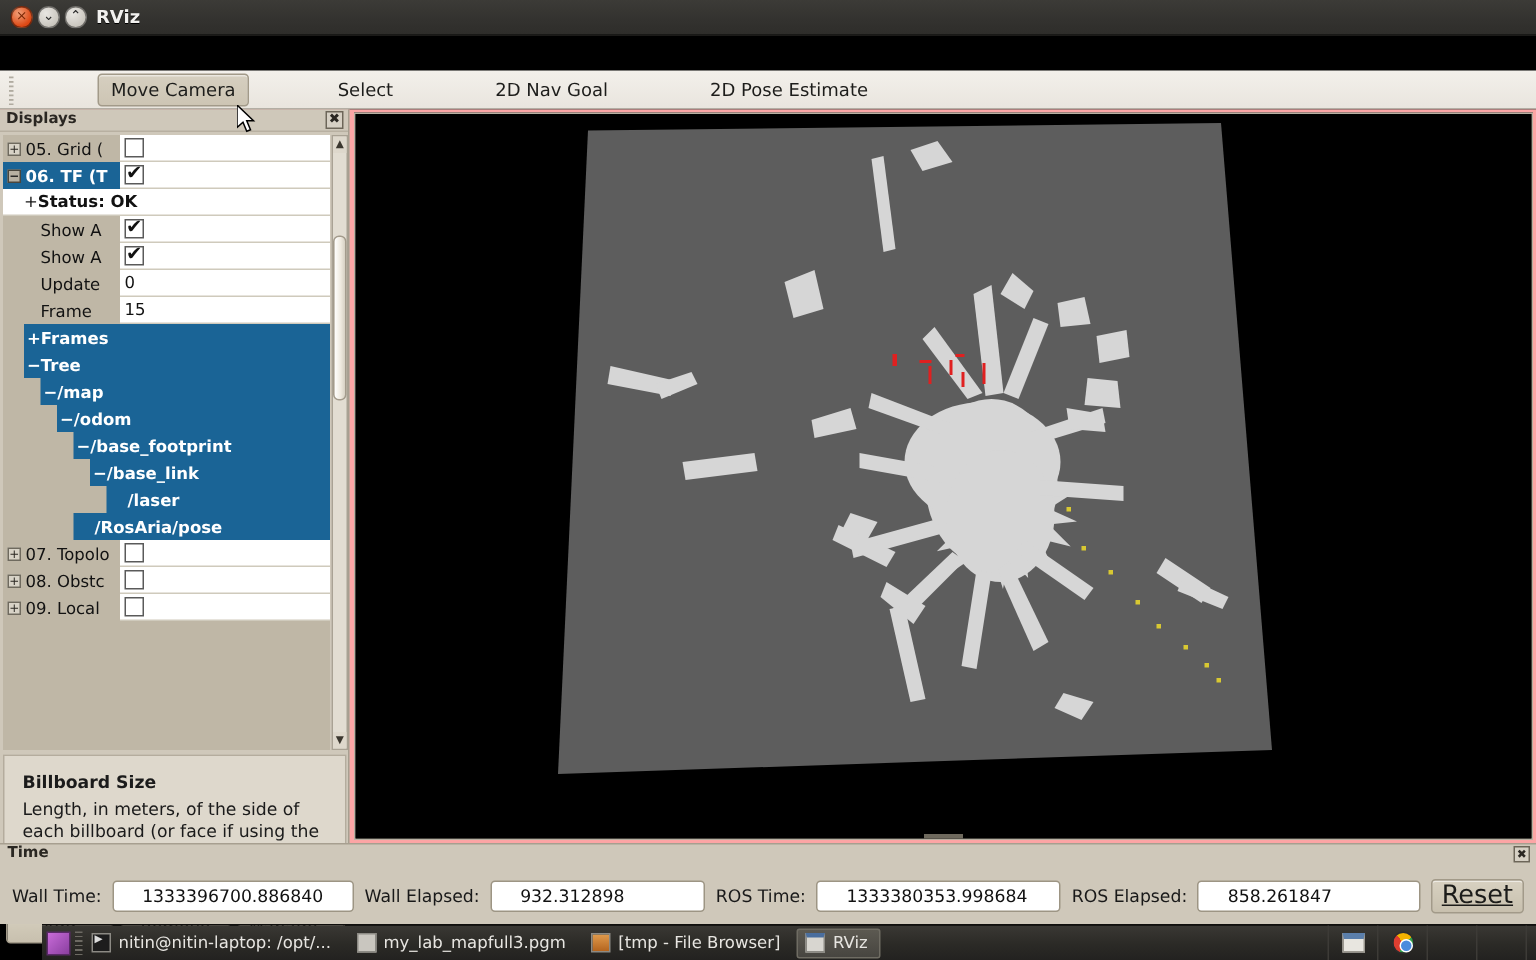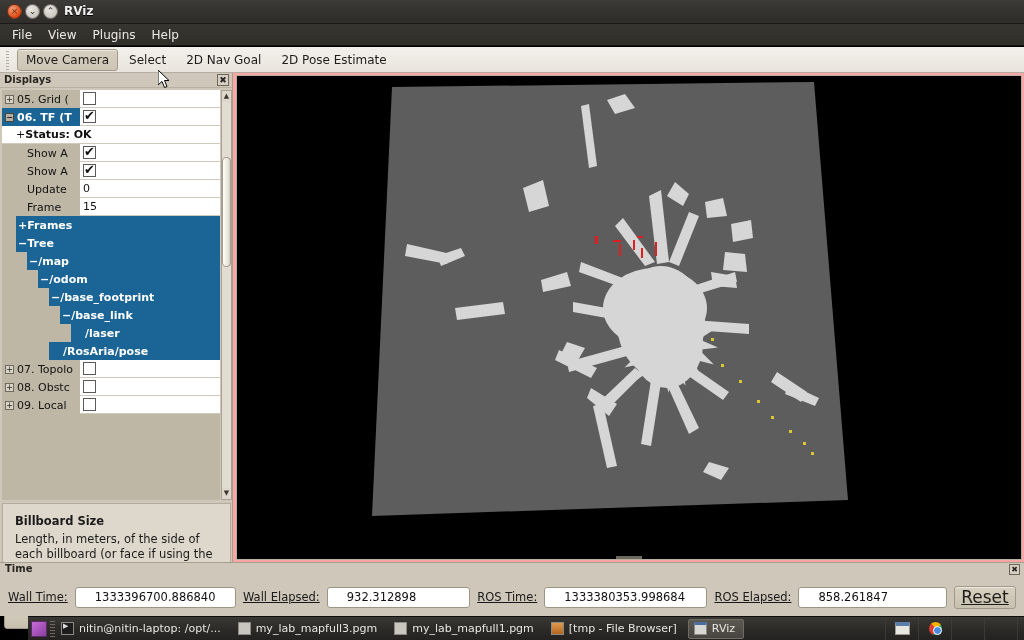--- a/index.html
+++ b/index.html
@@ -41,21 +41,21 @@
     display:flex; align-items:center; padding-left:5px; gap:2px;
     border-bottom: 1px solid #16150f;
   }
   .menuitem { color:#eceae6; font-size:12px; padding:2px 7px; cursor:default; }
 
   
   .toolbar {
     position:absolute; left:0; top:47px; width:1024px; height:26px;
     background: linear-gradient(to bottom, #f3f0eb 0%, #e9e5de 100%);
     border-bottom: 1px solid #b3aea4;
-    display:flex; align-items:center;
+    display:flex; align-items:center;gap:48px;
   }
   .grip {
     width: 9px; height: 20px; margin-left:3px; margin-right:4px;
     background-image: repeating-linear-gradient(to bottom, #b0aba0 0 1px, transparent 1px 3px);
     background-size: 3px 3px; background-repeat: repeat-y;
     background-position: 3px 1px;
   }
   .tbtn {
     font-size:12px; color:#1d1d1b; padding:3px 8px; margin:0 1px;
     border:1px solid transparent; border-radius:3px; cursor:default; white-space:nowrap;
@@ -183,21 +183,21 @@
   .timepanel .ph .t { position:absolute; left:5px; top:0px; font-size:10px; font-weight:bold; color:#2a2722; }
   .timepanel .pclose {
     position:absolute; right:4px; top:1px; width:11px; height:11px;
     border:1px solid #6d6659; background:#d6d0c4; font-size:8px; line-height:9px;
     text-align:center; color:#2a2722; cursor:default;
   }
   .timerow {
     position:absolute; left:0; top:16px; width:1024px; height:36px;
     display:flex; align-items:center; padding:0 8px; gap:7px;
   }
-  .tlab { font-size:11.5px; color:#191919; white-space:nowrap;text-decoration:underline; }
+  .tlab { font-size:11.5px; color:#191919; white-space:nowrap; }
   .tinput {
     background:#fff; border:1px solid #9d9584; border-radius:3px;
     height:21px; font-size:11.5px; color:#111; padding:0 19px;
     display:flex; align-items:center; cursor:text;
   }
   .tin-wall { width:163px; } .tin-we { width:145px; }
   .tin-ros { width:165px; }  .tin-re { width:150px; }
   .resetbtn {
     margin-left:auto; width:63px; height:23px;
     background: linear-gradient(to bottom,#d8d1c1 0%, #c8c0ae 100%);
@@ -262,26 +262,20 @@
 
   <div class="titlebar">
     <div class="wbtns">
       <div class="wbtn close">×</div>
       <div class="wbtn min">⌄</div>
       <div class="wbtn max">⌃</div>
     </div>
     <div class="wtitle">RViz</div>
   </div>
 
-  <div class="menubar">
-    <div class="menuitem">File</div>
-    <div class="menuitem">View</div>
-    <div class="menuitem">Plugins</div>
-    <div class="menuitem">Help</div>
-  </div>
 
   <div class="toolbar">
     <div class="grip"></div>
     <div class="tbtn active">Move Camera</div>
     <div class="tbtn">Select</div>
     <div class="tbtn">2D Nav Goal</div>
     <div class="tbtn">2D Pose Estimate</div>
   </div>
 
   <div class="mainarea">
@@ -540,24 +534,20 @@
     <div id="task-list" style="display:flex;align-items:center">
         <div class="task">
           <span class="ticon term"></span>
           <span>nitin@nitin-laptop: /opt/...</span>
         </div>
         <div class="task">
           <span class="ticon img"></span>
           <span>my_lab_mapfull3.pgm</span>
         </div>
         <div class="task">
-          <span class="ticon img"></span>
-          <span>my_lab_mapfull1.pgm</span>
-        </div>
-        <div class="task">
           <span class="ticon fold"></span>
           <span>[tmp - File Browser]</span>
         </div>
         <div class="task active">
           <span class="ticon rviz"></span>
           <span>RViz</span>
         </div>
       </div>
     <div class="tray">
       <div class="traycell">

